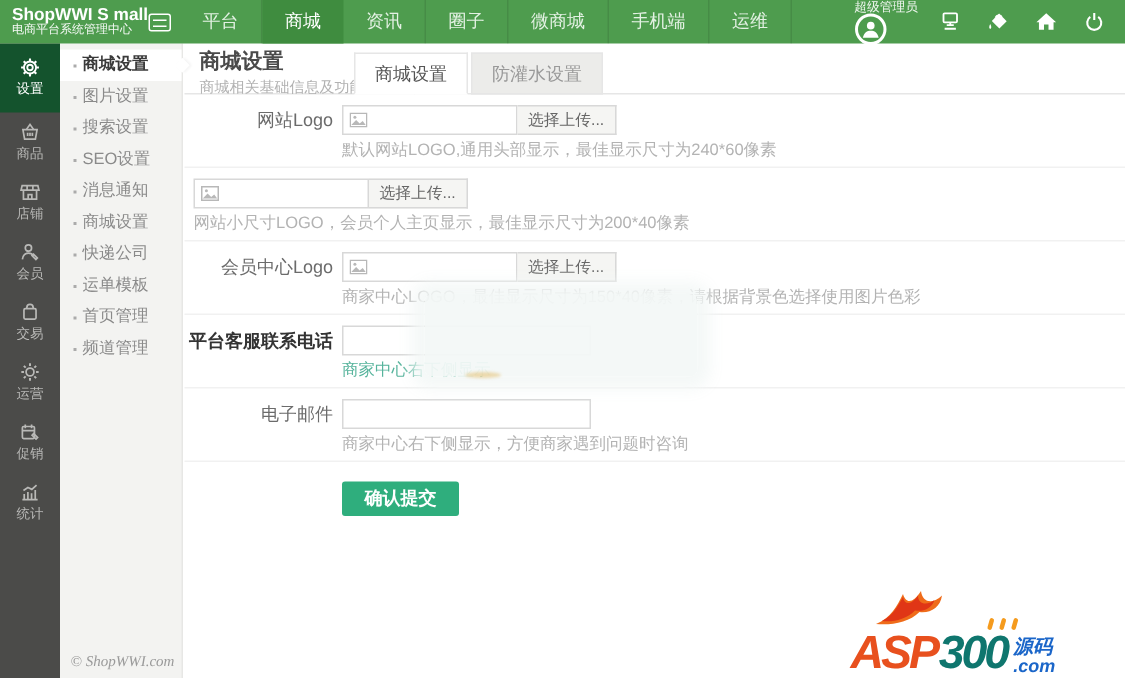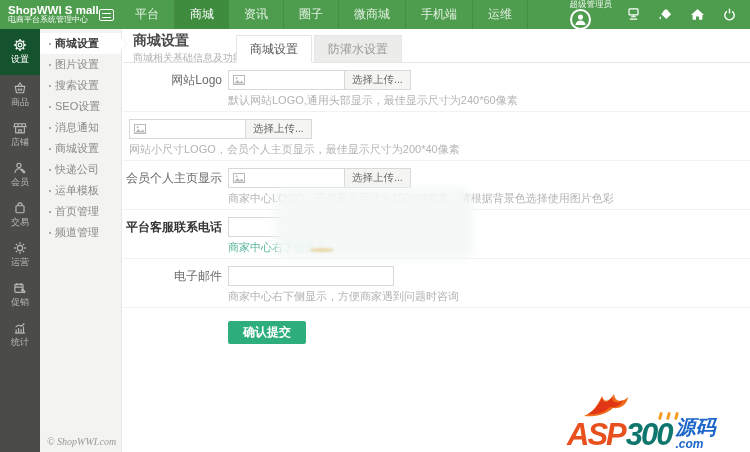--- a/index.html
+++ b/index.html
@@ -77,21 +77,21 @@
   
   .watermark { position:absolute; right:5px; bottom:1px; width:178px; height:60px; z-index:5; pointer-events:none; }
   .wm-flame { position:absolute; left:10px; top:-1px; width:72px; height:28px; }
   .wm-flame svg { width:100%; height:100%; display:block; }
   .wm-lashes { position:absolute; right:67px; bottom:31px; display:flex; gap:5px; }
   .wm-lash { width:3px; height:8px; background:#f59b1e; border-radius:2px; transform:rotate(16deg); }
   .wm-text { position:absolute; left:0; bottom:1px; display:flex; align-items:flex-end; font-style:italic; font-weight:bold; white-space:nowrap; }
   .wm-asp { font-size:31px; line-height:30px; letter-spacing:-2px; color:#e8501e; }
   .wm-num { font-size:31px; line-height:30px; letter-spacing:-2px; color:#0f766e; margin-left:1px; }
   .wm-col { margin-left:4px; color:#1b66c9; text-align:left; line-height:1; }
-  .wm-suffix { font-size:20px; }
+  .wm-suffix { font-size:13px; }
   .wm-domain { font-size:12px; margin-top:1px; }
 </style>
 </head>
 <body>
 
 <div class="screen">
 
   <div class="topbar">
     <div class="brand">
       <div class="brand-title">ShopWWI S mall</div>
@@ -290,21 +290,21 @@
               <svg viewBox="0 0 12 10">
                 <rect x="0.5" y="0.5" width="11" height="9" fill="none" stroke="#b8b8b8"></rect>
                 <circle cx="3.6" cy="3.2" r="1" fill="#b8b8b8"></circle>
                 <path d="M1.2 8.4 4.4 5 6.8 7.4 8.8 5.6 10.8 8.4z" fill="#b8b8b8"></path>
               </svg>
             </span>
             <div class="help">网站小尺寸LOGO，会员个人主页显示，最佳显示尺寸为200*40像素</div>
           </div>
         </div>
         <div class="form-row">
-          <div class="row-label">会员个人主页显示</div>
+          <div class="row-label">会员中心Logo</div>
           <div class="row-field">
             <div class="input-wrap">
               <input type="text" class="text-input with-icon" style="">
               <button class="upload-btn">选择上传...</button>
             </div>
             <span class="img-icon">
               <svg viewBox="0 0 12 10">
                 <rect x="0.5" y="0.5" width="11" height="9" fill="none" stroke="#b8b8b8"></rect>
                 <circle cx="3.6" cy="3.2" r="1" fill="#b8b8b8"></circle>
                 <path d="M1.2 8.4 4.4 5 6.8 7.4 8.8 5.6 10.8 8.4z" fill="#b8b8b8"></path>

